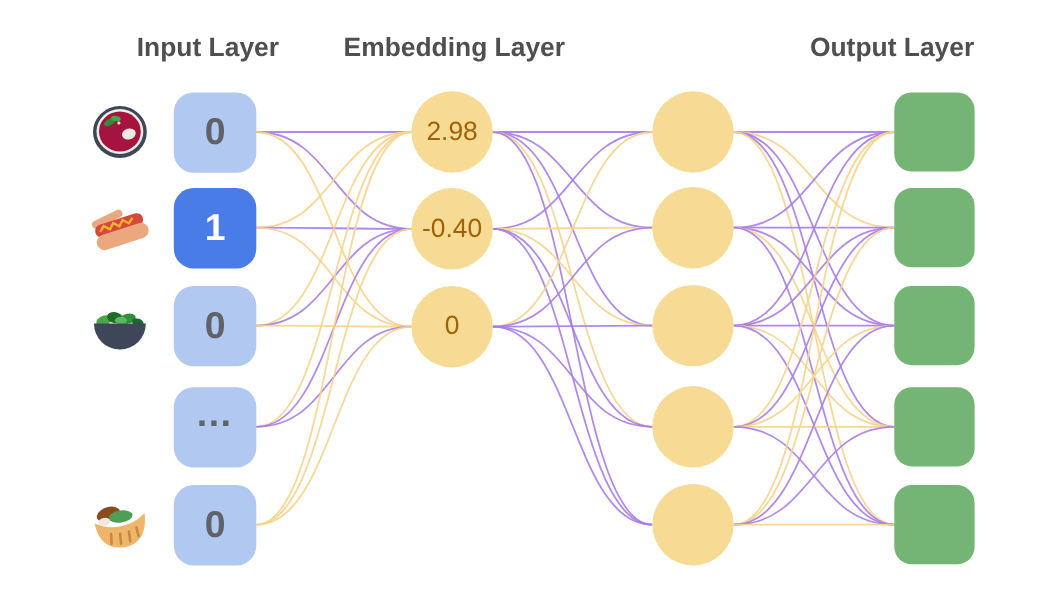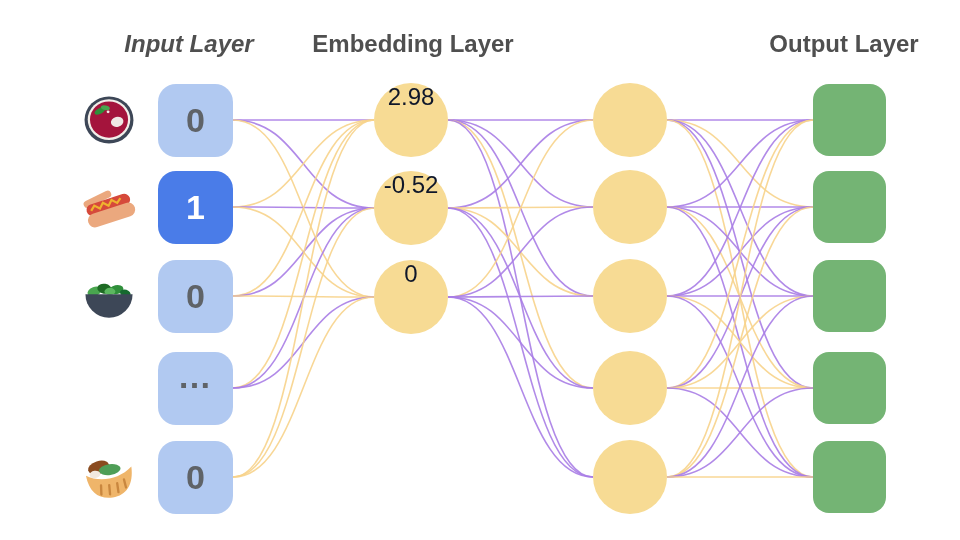--- a/index.html
+++ b/index.html
@@ -5,34 +5,34 @@
   html,body{margin:0;padding:0;background:#fff;}
   .canvas{
     position:relative;width:960px;height:540px;background:#ffffff;
     font-family:"Liberation Sans", sans-serif;overflow:hidden;
   }
   #edges{position:absolute;left:0;top:0;width:960px;height:540px;}
   .layer-title{
     position:absolute;top:30px;height:28px;line-height:28px;
     font-size:24px;font-weight:bold;color:#4f4f4f;text-align:center;
   }
-  #title-input{left:89px;width:200px;font-style:italic;}
+  #title-input{left:89px;width:200px;}
   #title-embedding{left:288px;width:250px;}
-  #title-output{left:744px;width:200px;}
+  #title-output{left:711px;width:200px;}
   .input-node{
     position:absolute;left:158px;width:75px;height:73px;border-radius:18px;
     background:#b1c9f1;display:flex;align-items:center;justify-content:center;
     color:#5f6368;font-size:34px;font-weight:bold;
   }
   .input-node.active{background:#4a7ce8;color:#ffffff;}
   .input-node .dots{transform:translateY(-30%);letter-spacing:2px;}
   .emb-node,.hid-node{
     position:absolute;width:74px;height:74px;border-radius:50%;
-    background:#f7db94;display:flex;align-items:flex-start;justify-content:center;
-    color:#0f172a;font-size:24px;font-weight:400;
+    background:#f7db94;display:flex;align-items:center;justify-content:center;
+    color:#a16207;font-size:24px;font-weight:400;
   }
   .emb-node{left:374px;}
   .hid-node{left:593px;}
   .out-node{
     position:absolute;left:813px;width:73px;height:72px;border-radius:16px;
     background:#74b474;
   }
   .food-icon{position:absolute;width:58px;height:58px;}
 </style>
 </head>
@@ -149,21 +149,21 @@
             <line x1="48" y1="37" x2="49" y2="46" stroke="#c9873f" stroke-width="2.6" stroke-linecap="round"></line>
           </g>
         </svg></div>
       <div class="input-node" style="top: 440.5px;">
         <span>0</span>
       </div>
       <div class="emb-node" style="top: 83px;">
         <span>2.98</span>
       </div>
       <div class="emb-node" style="top: 171px;">
-        <span>-0.52</span>
+        <span>-0.40</span>
       </div>
       <div class="emb-node" style="top: 260px;">
         <span>0</span>
       </div>
       <div class="hid-node" style="top: 83px;"></div>
       <div class="hid-node" style="top: 170px;"></div>
       <div class="hid-node" style="top: 259px;"></div>
       <div class="hid-node" style="top: 351px;"></div>
       <div class="hid-node" style="top: 440px;"></div>
       <div class="out-node" style="top: 84px;"></div>

